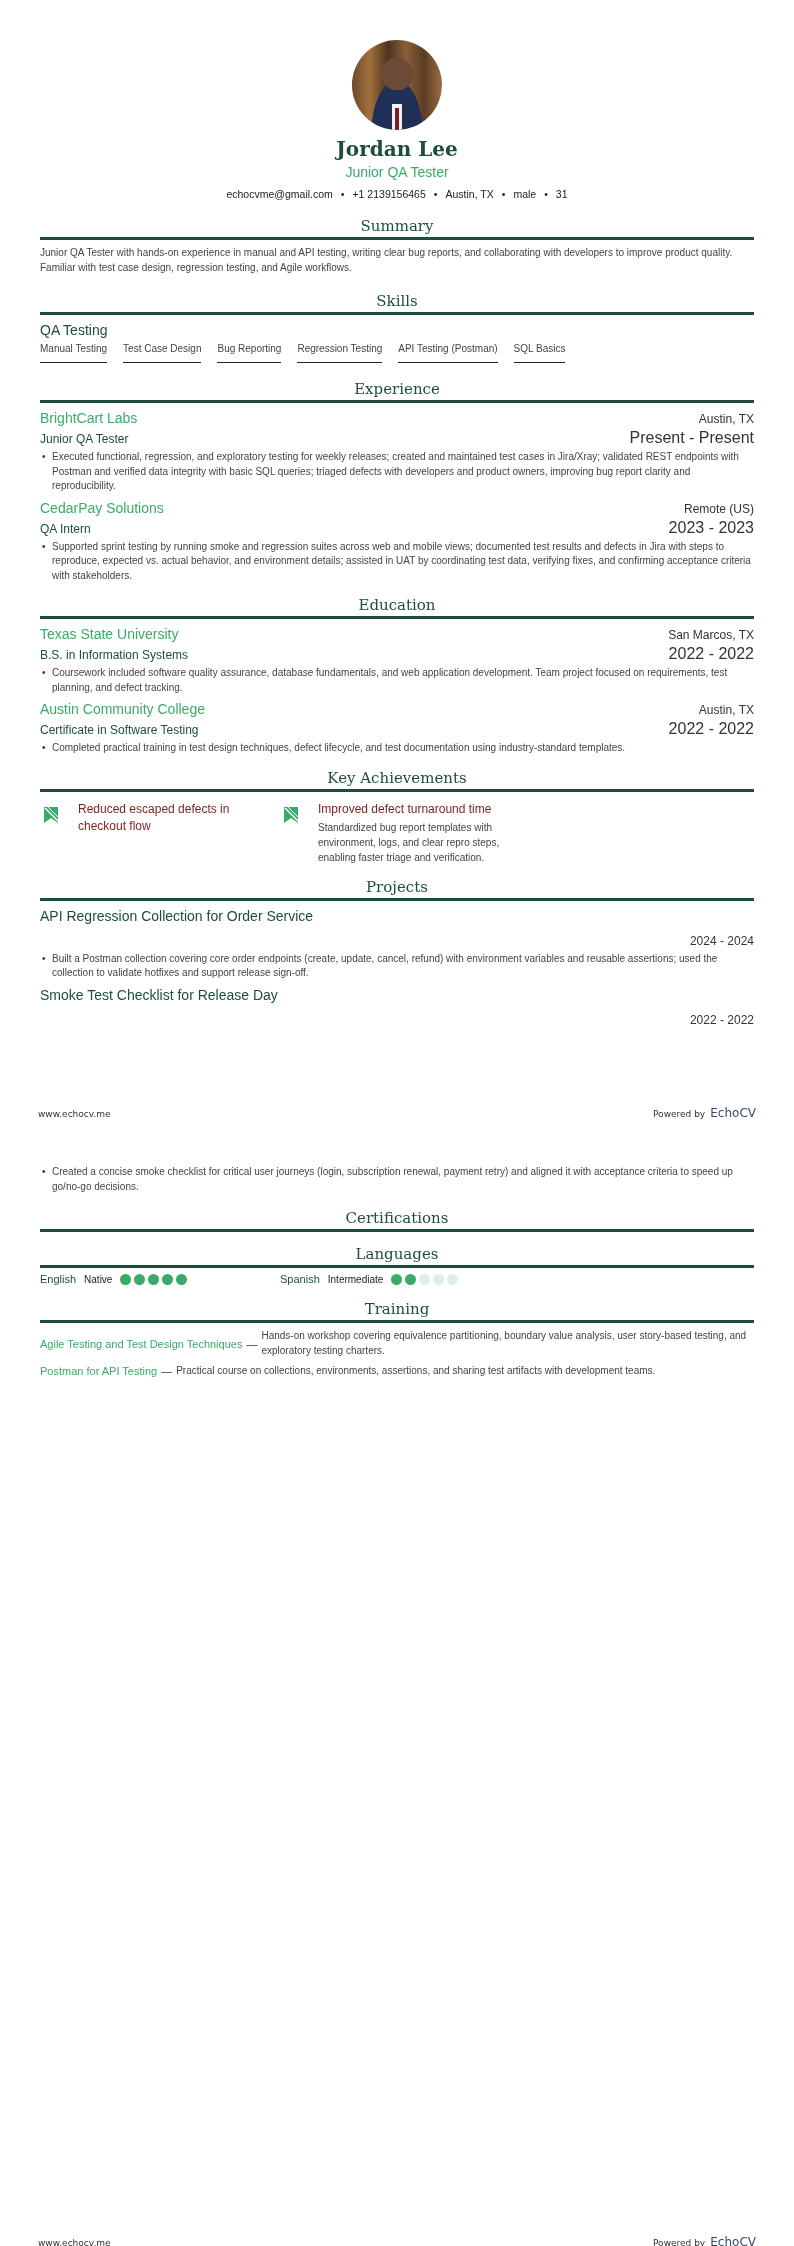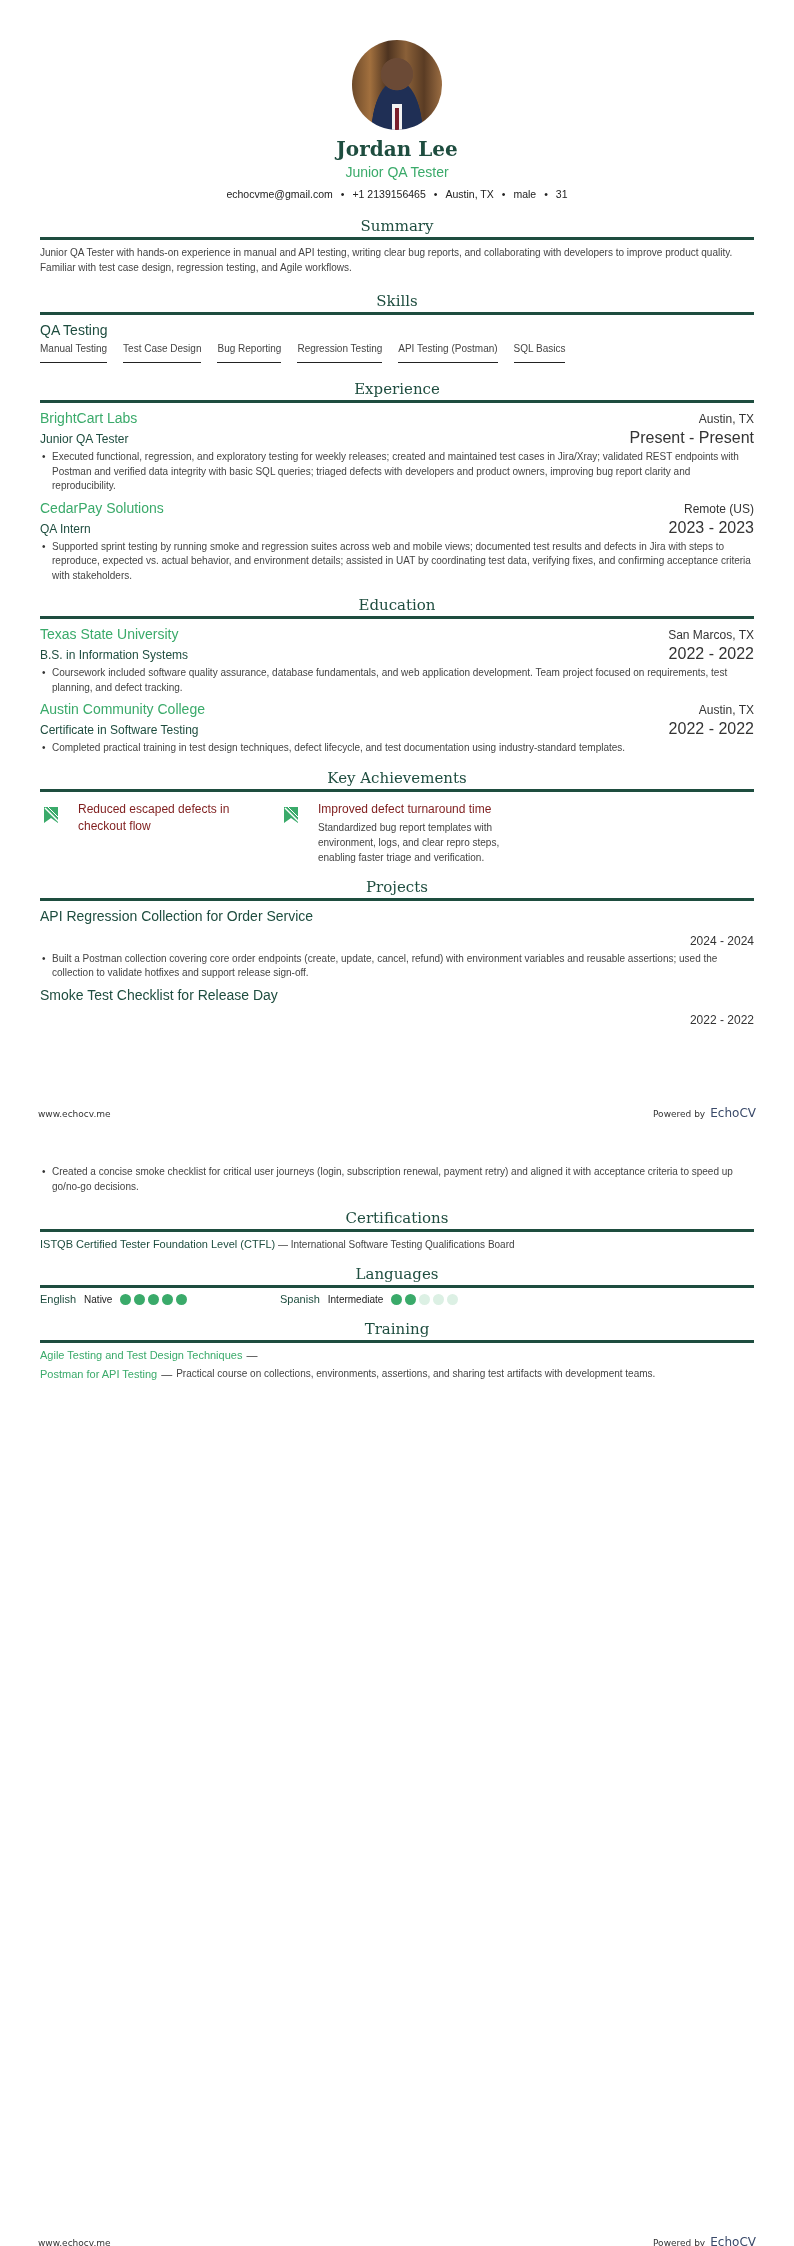--- a/index.html
+++ b/index.html
@@ -224,25 +224,20 @@
     <span><span class="powered">Powered by</span> <span class="brand">EchoCV</span></span>
   </div>
 </div>
 
 <div class="page page2">
   <div class="content" style="padding-top:40px">
     <div class="bullet">Created a concise smoke checklist for critical user journeys (login, subscription renewal, payment retry) and aligned it with acceptance criteria to speed up go/no-go decisions.</div>
 
     <div class="section-title" style="margin-top:14px">Certifications</div>
     <div class="section-rule"></div>
-    <div class="cert">
-      <span class="cert-name">ISTQB Certified Tester Foundation Level (CTFL)</span>
-      <span> — </span>
-      <span>International Software Testing Qualifications Board</span>
-    </div>
 
     <div class="section-title" style="margin-top:12px">Languages</div>
     <div class="section-rule"></div>
     <div class="lang-row">
       <div class="lang">
         <span class="lang-name">English</span>
         <span class="lang-level">Native</span>
         <span class="dot on"></span>
         <span class="dot on"></span>
         <span class="dot on"></span>
@@ -258,20 +253,21 @@
         <span class="dot off"></span>
         <span class="dot off"></span>
       </div>
     </div>
 
     <div class="section-title" style="margin-top:14px">Training</div>
     <div class="section-rule"></div>
     <div class="training-row" style="margin-top:6px">
       <span class="training-name">Agile Testing and Test Design Techniques</span>
       <span class="training-dash">—</span>
+      <span class="training-desc">Hands-on workshop covering equivalence partitioning, boundary value analysis, user story-based testing, and exploratory testing charters.</span>
     </div>
     <div class="training-row">
       <span class="training-name">Postman for API Testing</span>
       <span class="training-dash">—</span>
       <span class="training-desc">Practical course on collections, environments, assertions, and sharing test artifacts with development teams.</span>
     </div>
   </div>
 
   <div class="footer" style="top:1108px">
     <span class="site">www.echocv.me</span>

